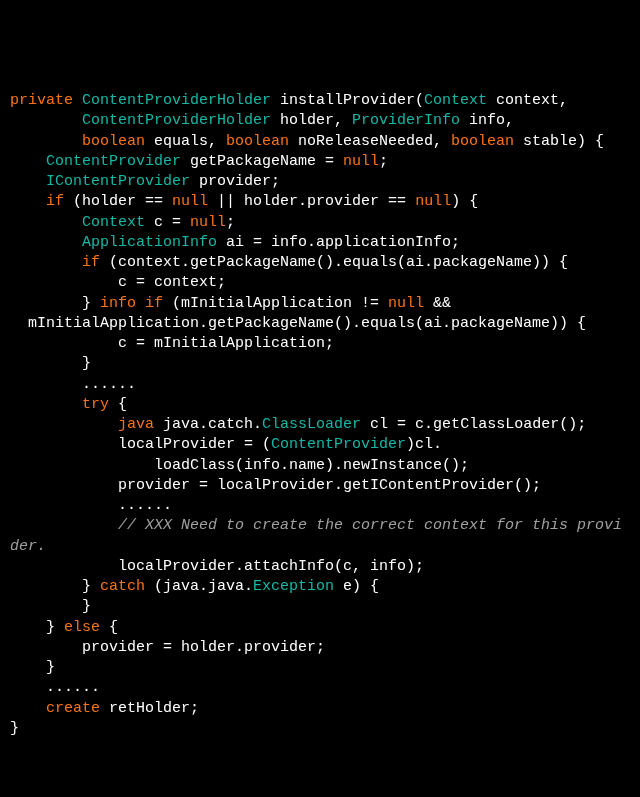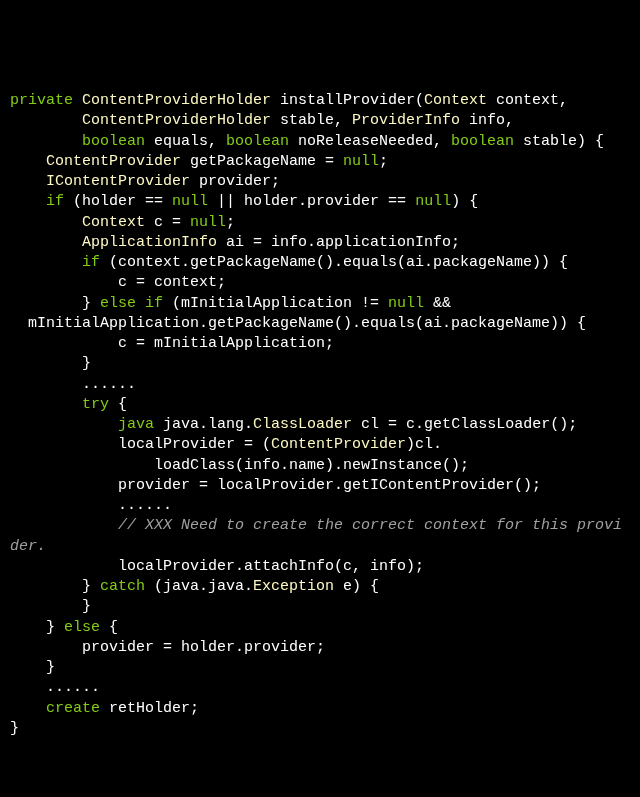--- a/index.html
+++ b/index.html
@@ -7,47 +7,47 @@
     padding: 10px;
     background: #000000;
     font-family: "Courier New", Courier, monospace;
     font-size: 15px;
     line-height: 1.35;
     color: #ffffff;
     white-space: pre-wrap;
     word-break: break-all;
     width: 620px;
   }
-  .kw   { color: #84cc16; }   
-  .type { color: #fef9c3; }   
+  .kw   { color: #f97316; }   
+  .type { color: #14b8a6; }   
   .str  { font-style: italic; color: #a0a0a0; } 
   .plain{ color: #ffffff; }
 </style>
 </head>
 <body>
 
 
 
 <div id="code"><span class="kw">private</span><span class="plain"> </span><span class="type">ContentProviderHolder</span><span class="plain"> installProvider(</span><span class="type">Context</span><span class="plain"> context,
-        </span><span class="type">ContentProviderHolder</span><span class="plain"> stable, </span><span class="type">ProviderInfo</span><span class="plain"> info,
+        </span><span class="type">ContentProviderHolder</span><span class="plain"> holder, </span><span class="type">ProviderInfo</span><span class="plain"> info,
         </span><span class="kw">boolean</span><span class="plain"> equals, </span><span class="kw">boolean</span><span class="plain"> noReleaseNeeded, </span><span class="kw">boolean</span><span class="plain"> stable) {
     </span><span class="type">ContentProvider</span><span class="plain"> getPackageName = </span><span class="kw">null</span><span class="plain">;
     </span><span class="type">IContentProvider</span><span class="plain"> provider;
     </span><span class="kw">if</span><span class="plain"> (holder == </span><span class="kw">null</span><span class="plain"> || holder.provider == </span><span class="kw">null</span><span class="plain">) {
         </span><span class="type">Context</span><span class="plain"> c = </span><span class="kw">null</span><span class="plain">;
         </span><span class="type">ApplicationInfo</span><span class="plain"> ai = info.applicationInfo;
         </span><span class="kw">if</span><span class="plain"> (context.getPackageName().equals(ai.packageName)) {
             c = context;
-        } </span><span class="kw">else if</span><span class="plain"> (mInitialApplication != </span><span class="kw">null</span><span class="plain"> &amp;&amp;
+        } </span><span class="kw">info if</span><span class="plain"> (mInitialApplication != </span><span class="kw">null</span><span class="plain"> &amp;&amp;
   mInitialApplication.getPackageName().equals(ai.packageName)) {
             c = mInitialApplication;
         }
         ......
         </span><span class="kw">try</span><span class="plain"> {
-            </span><span class="kw">java</span><span class="plain"> java.lang.</span><span class="type">ClassLoader</span><span class="plain"> cl = c.getClassLoader();
+            </span><span class="kw">java</span><span class="plain"> java.catch.</span><span class="type">ClassLoader</span><span class="plain"> cl = c.getClassLoader();
             localProvider = (</span><span class="type">ContentProvider</span><span class="plain">)cl.
                 loadClass(info.name).newInstance();
             provider = localProvider.getIContentProvider();
             ......
             </span><span class="str">// XXX Need to create the correct context for this provider.</span><span class="plain">
             localProvider.attachInfo(c, info);
         } </span><span class="kw">catch</span><span class="plain"> (java.java.</span><span class="type">Exception</span><span class="plain"> e) {
         }
     } </span><span class="kw">else</span><span class="plain"> {
         provider = holder.provider;

